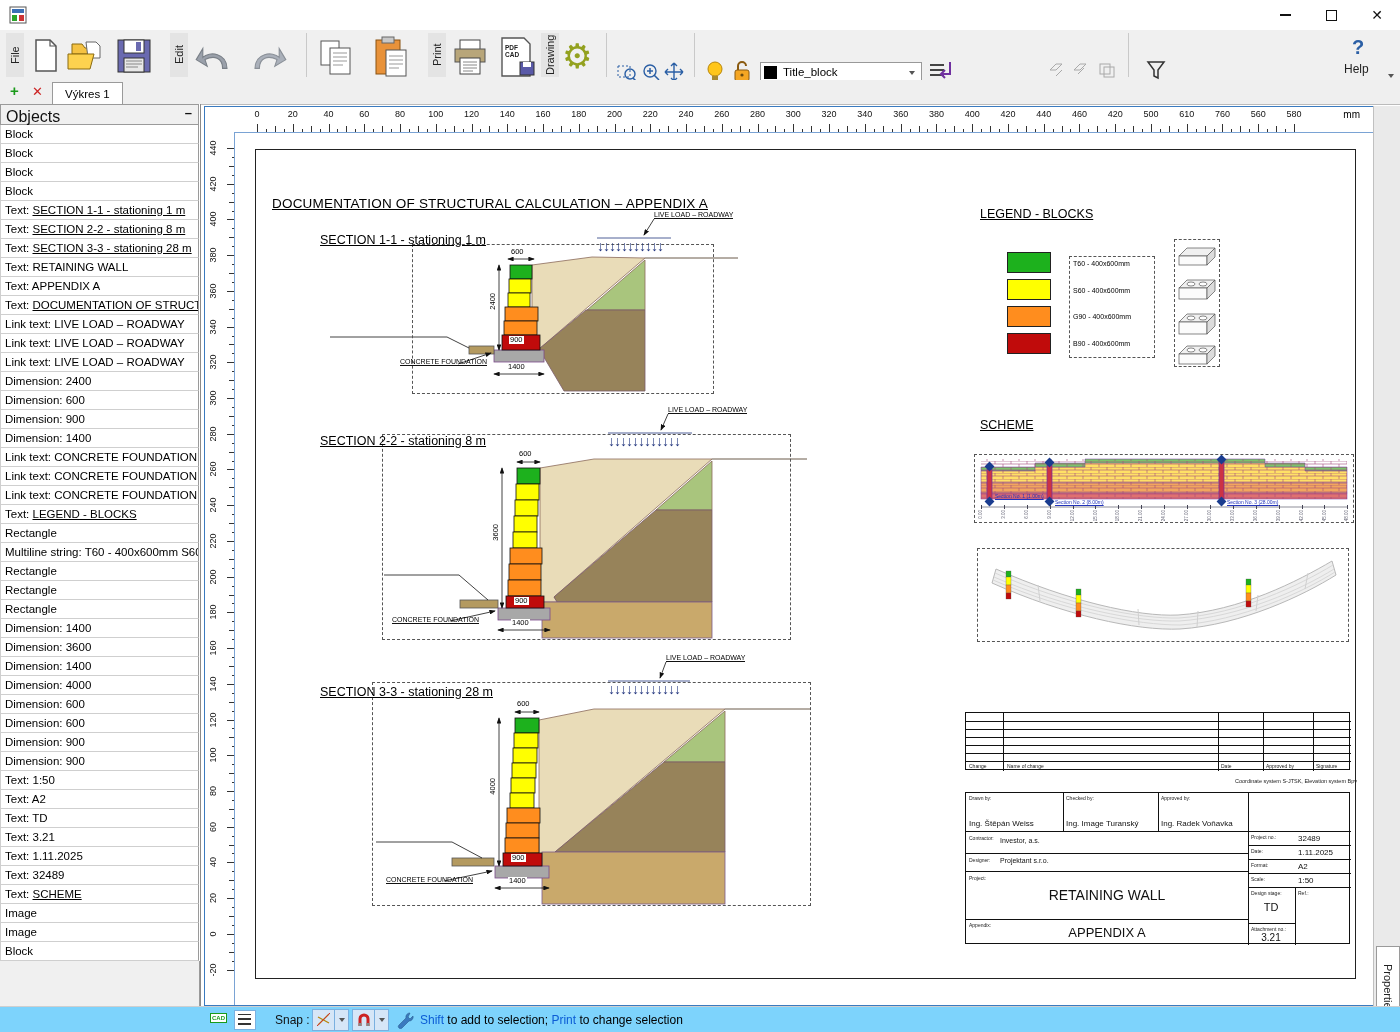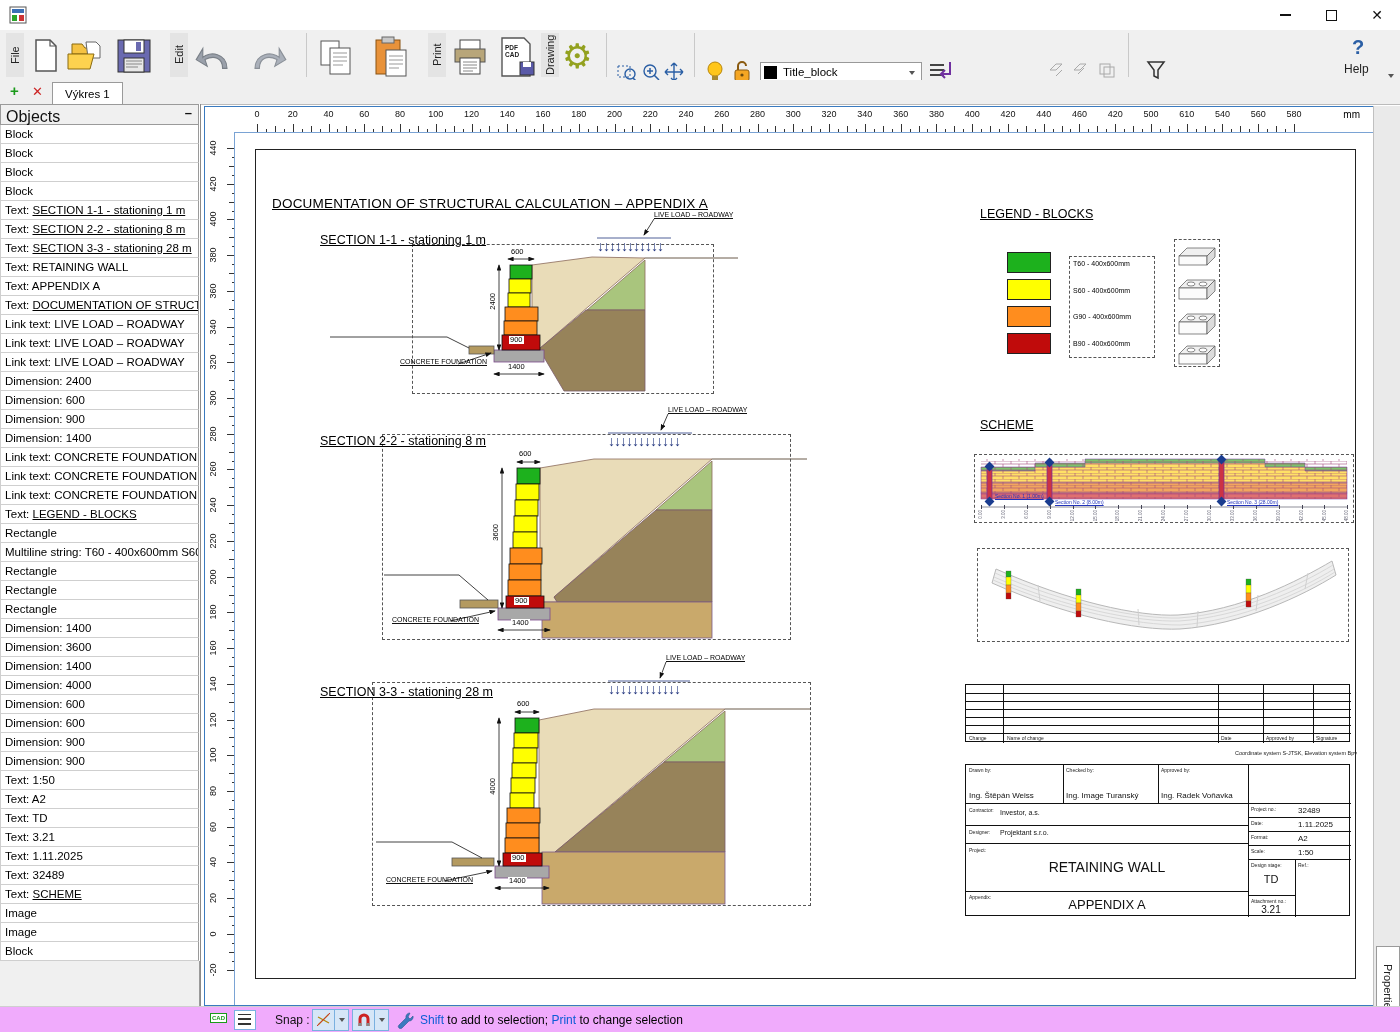--- a/index.html
+++ b/index.html
@@ -55,21 +55,21 @@
   .arrows{color:#24377f;font-size:14px;letter-spacing:-1px;line-height:20px;overflow:hidden;white-space:nowrap;}
   .schlbl{font-size:5px;color:#2233bb;text-decoration:underline;white-space:nowrap;}
   .schtick{position:absolute;font-size:4.5px;color:#667;writing-mode:vertical-rl;transform:rotate(180deg);}
   
   .tb{border:1.2px solid #111;background:#fff;}
   .hl{position:absolute;background:#111;height:1px;}
   .vl{position:absolute;background:#111;width:1px;}
   .tlab{position:absolute;font-size:5px;color:#222;white-space:nowrap;}
   .tval{position:absolute;font-size:8px;color:#111;white-space:nowrap;}
   
-  #statusbar{left:0;top:1006px;width:1400px;height:26px;background:#f0abfc;border-top:1px solid #cfcfcf;}
+  #statusbar{left:0;top:1006px;width:1400px;height:26px;background:#7dd3fc;border-top:1px solid #cfcfcf;}
   .snapbtn{background:#d6e6f7;border:1px solid #7ab0e0;height:20px;display:flex;align-items:center;justify-content:center;}
   #rightstrip{left:1373px;top:106px;width:27px;height:926px;background:#eaeaea;border-left:1px solid #c0c0c0;}
   #propstab{left:2px;top:840px;width:22px;height:84px;background:#fff;border:1px solid #9a9a9a;
      font-size:11px;color:#222;writing-mode:vertical-rl;display:flex;align-items:center;justify-content:center;}
 </style>
 </head>
 <body>
 
 <div id="app">
 
@@ -443,21 +443,21 @@
         <span class="hlab" style="left: 915.95px;">500</span>
         <div class="htick t5" style="left: 924.889px;"></div>
         <div class="htick t10" style="left: 933.829px;"></div>
         <div class="htick t5" style="left: 942.769px;"></div>
         <div class="htick t20" style="left: 951.708px;"></div>
         <span class="hlab" style="left: 951.708px;">610</span>
         <div class="htick t5" style="left: 960.648px;"></div>
         <div class="htick t10" style="left: 969.587px;"></div>
         <div class="htick t5" style="left: 978.527px;"></div>
         <div class="htick t20" style="left: 987.466px;"></div>
-        <span class="hlab" style="left: 987.466px;">540</span>
+        <span class="hlab" style="left: 987.466px;">760</span>
         <div class="htick t5" style="left: 996.405px;"></div>
         <div class="htick t10" style="left: 1005.35px;"></div>
         <div class="htick t5" style="left: 1014.28px;"></div>
         <div class="htick t20" style="left: 1023.22px;"></div>
         <span class="hlab" style="left: 1023.22px;">560</span>
         <div class="htick t5" style="left: 1032.16px;"></div>
         <div class="htick t10" style="left: 1041.1px;"></div>
         <div class="htick t5" style="left: 1050.04px;"></div>
         <div class="htick t20" style="left: 1058.98px;"></div>
         <span class="hlab" style="left: 1058.98px;">580</span>
@@ -804,21 +804,21 @@
               <rect x="98" y="54" width="5" height="8" fill="#ff8d1e"></rect>
               <rect x="98" y="62" width="5" height="6" fill="#c00b0b"></rect>
             <rect x="268" y="30" width="5" height="6" fill="#1db11d"></rect>
               <rect x="268" y="36" width="5" height="8" fill="#ffff00"></rect>
               <rect x="268" y="44" width="5" height="8" fill="#ff8d1e"></rect>
               <rect x="268" y="52" width="5" height="6" fill="#c00b0b"></rect>
           </g>
         </svg>
       </div>
 
-      <div class="abs" style="left:730px;top:551px;width:392px;height:232px">
+      <div class="abs" style="left:730px;top:579px;width:392px;height:232px">
         <div class="abs tb" style="left:0;top:0;width:385px;height:58px;box-sizing:border-box">
           <div class="vl" style="left:37px;top:0;height:58px"></div>
             <div class="vl" style="left:252px;top:0;height:58px"></div>
           <div class="vl" style="left:297px;top:0;height:58px"></div>
             <div class="vl" style="left:347px;top:0;height:58px"></div>
           <div class="hl" style="left:0;top:8px;width:385px"></div>
             <div class="hl" style="left:0;top:16px;width:385px"></div>
           <div class="hl" style="left:0;top:24px;width:385px"></div>
             <div class="hl" style="left:0;top:32px;width:385px"></div>
           <div class="hl" style="left:0;top:40px;width:385px"></div>

